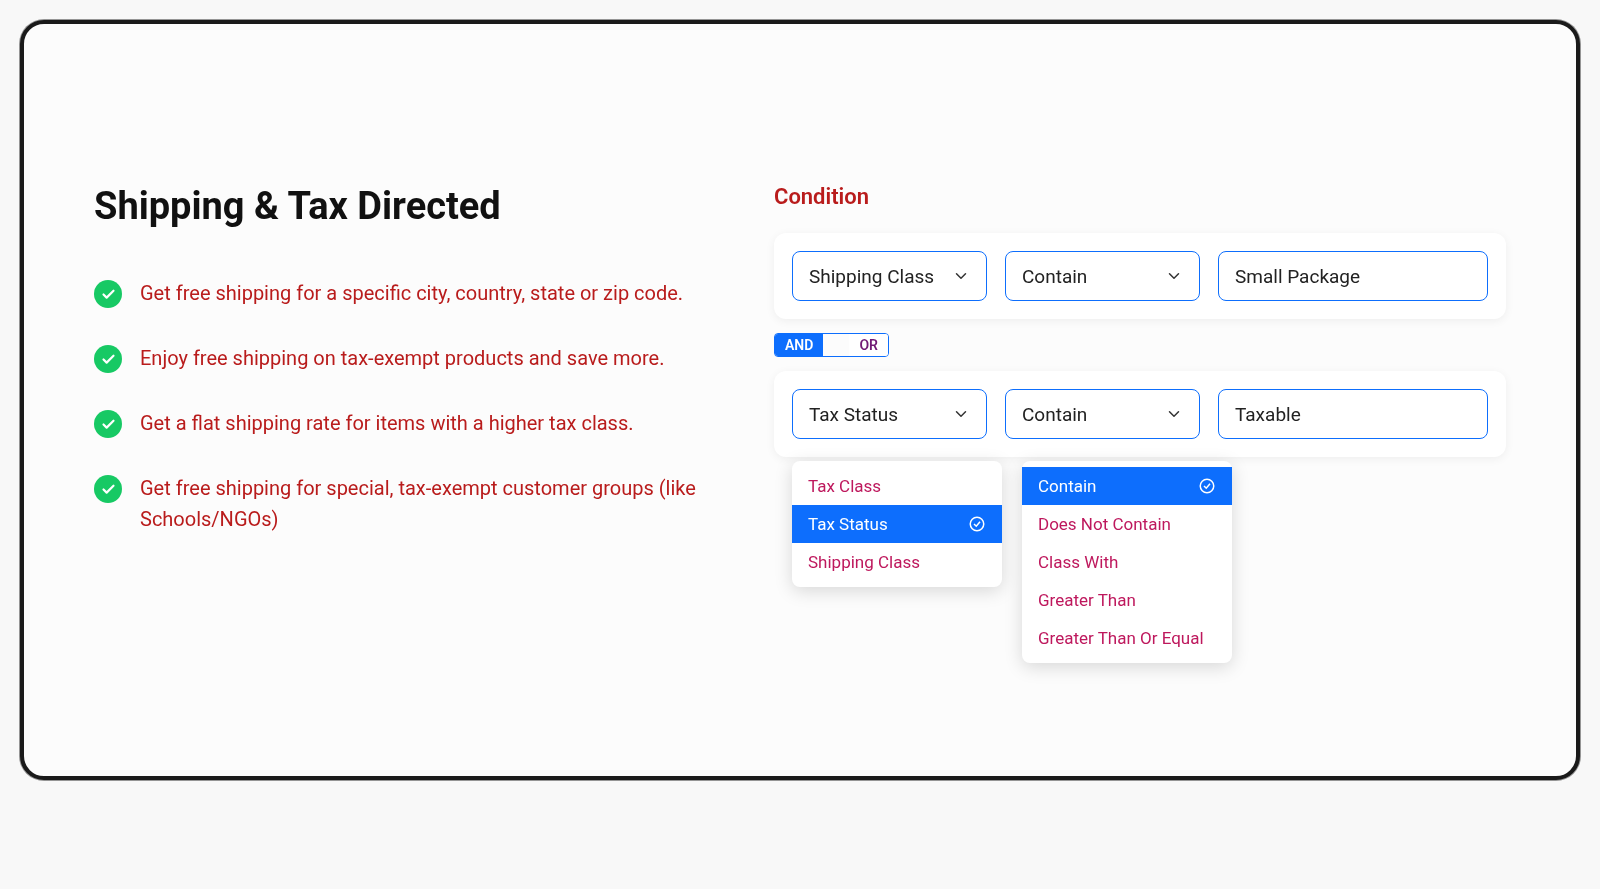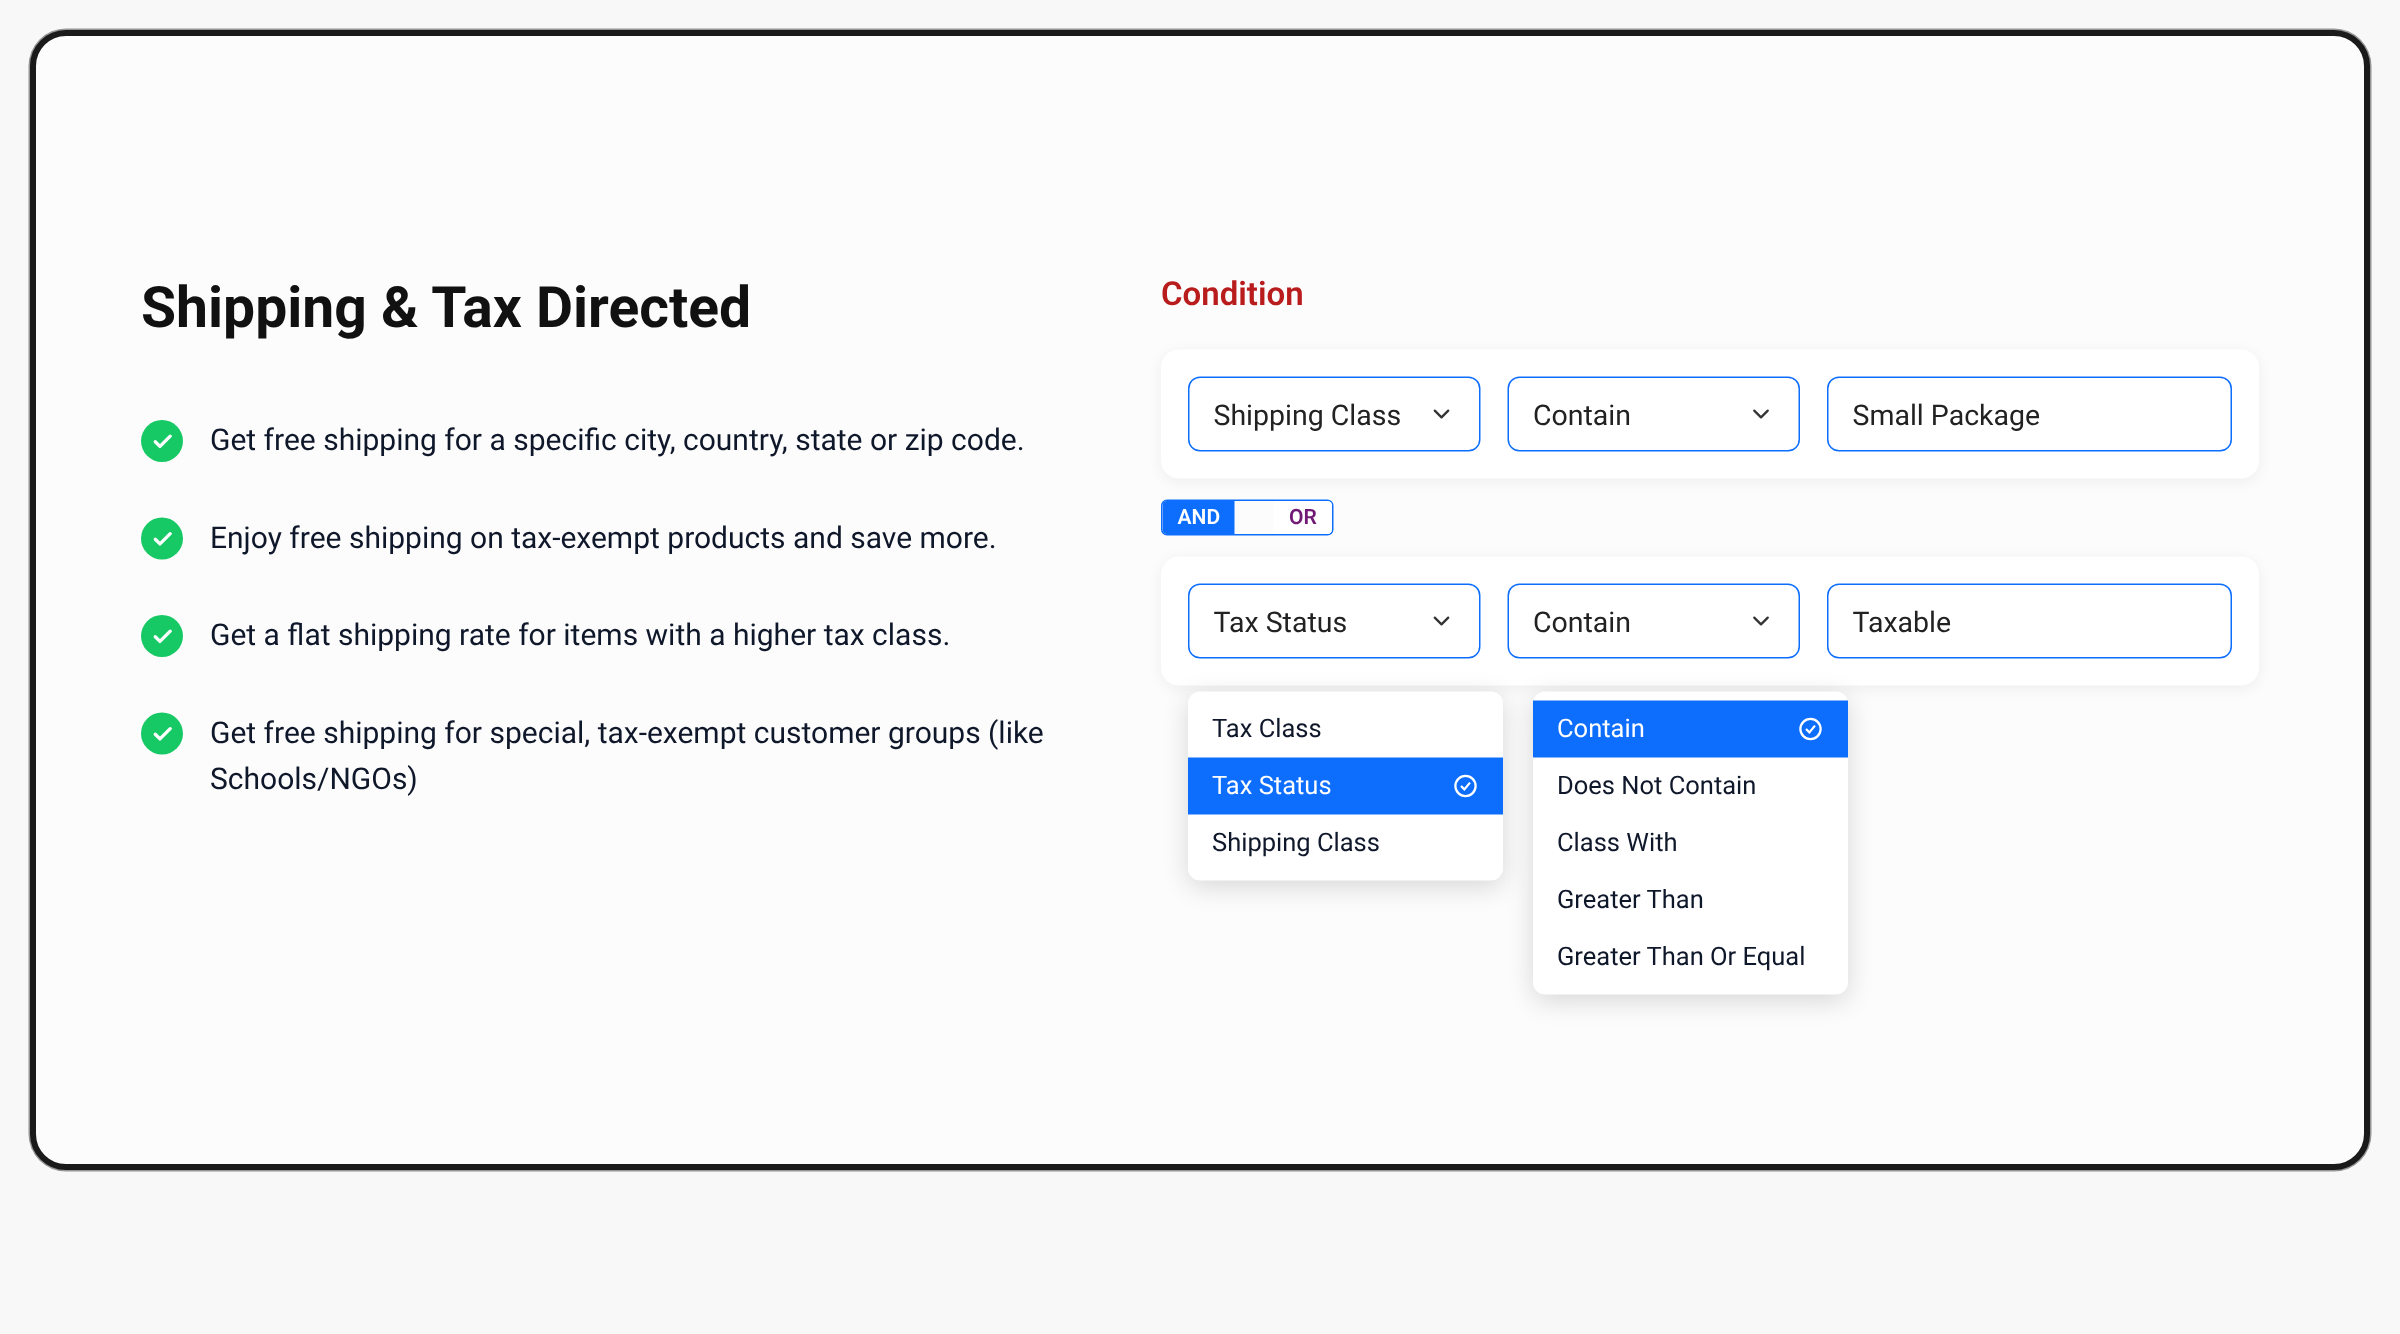--- a/index.html
+++ b/index.html
@@ -50,21 +50,21 @@
       border-radius: 50%;
       background: #17c964;
       display: flex;
       align-items: center;
       justify-content: center;
       margin-top: 2px;
     }
     .check-badge svg { width: 15px; height: 15px; }
     .bullet-text {
       font-size: 20px;
-      color: #0f172a;
+      color: #b91c1c;
       line-height: 1.55;
     }
     .right {
       flex: 1;
     }
     .condition-label {
       font-size: 22px;
       font-weight: 600;
       color: #b91c1c;
       margin-bottom: 24px;
@@ -131,21 +131,21 @@
       box-shadow: 0 4px 18px rgba(0,0,0,0.15);
       min-width: 210px;
       z-index: 10;
       padding: 6px 0;
     }
     .dropdown-panel.left-panel { left: 18px; width: 210px; }
     .dropdown-panel.right-panel { left: 248px; width: 210px; }
     .dd-item {
       padding: 9px 16px;
       font-size: 17px;
-      color: #0f172a;
+      color: #be185d;
       display: flex;
       align-items: center;
       justify-content: space-between;
       cursor: pointer;
     }
     .dd-item.selected {
       background: #0d6efd;
       color: #fff;
     }
     .dd-check {

